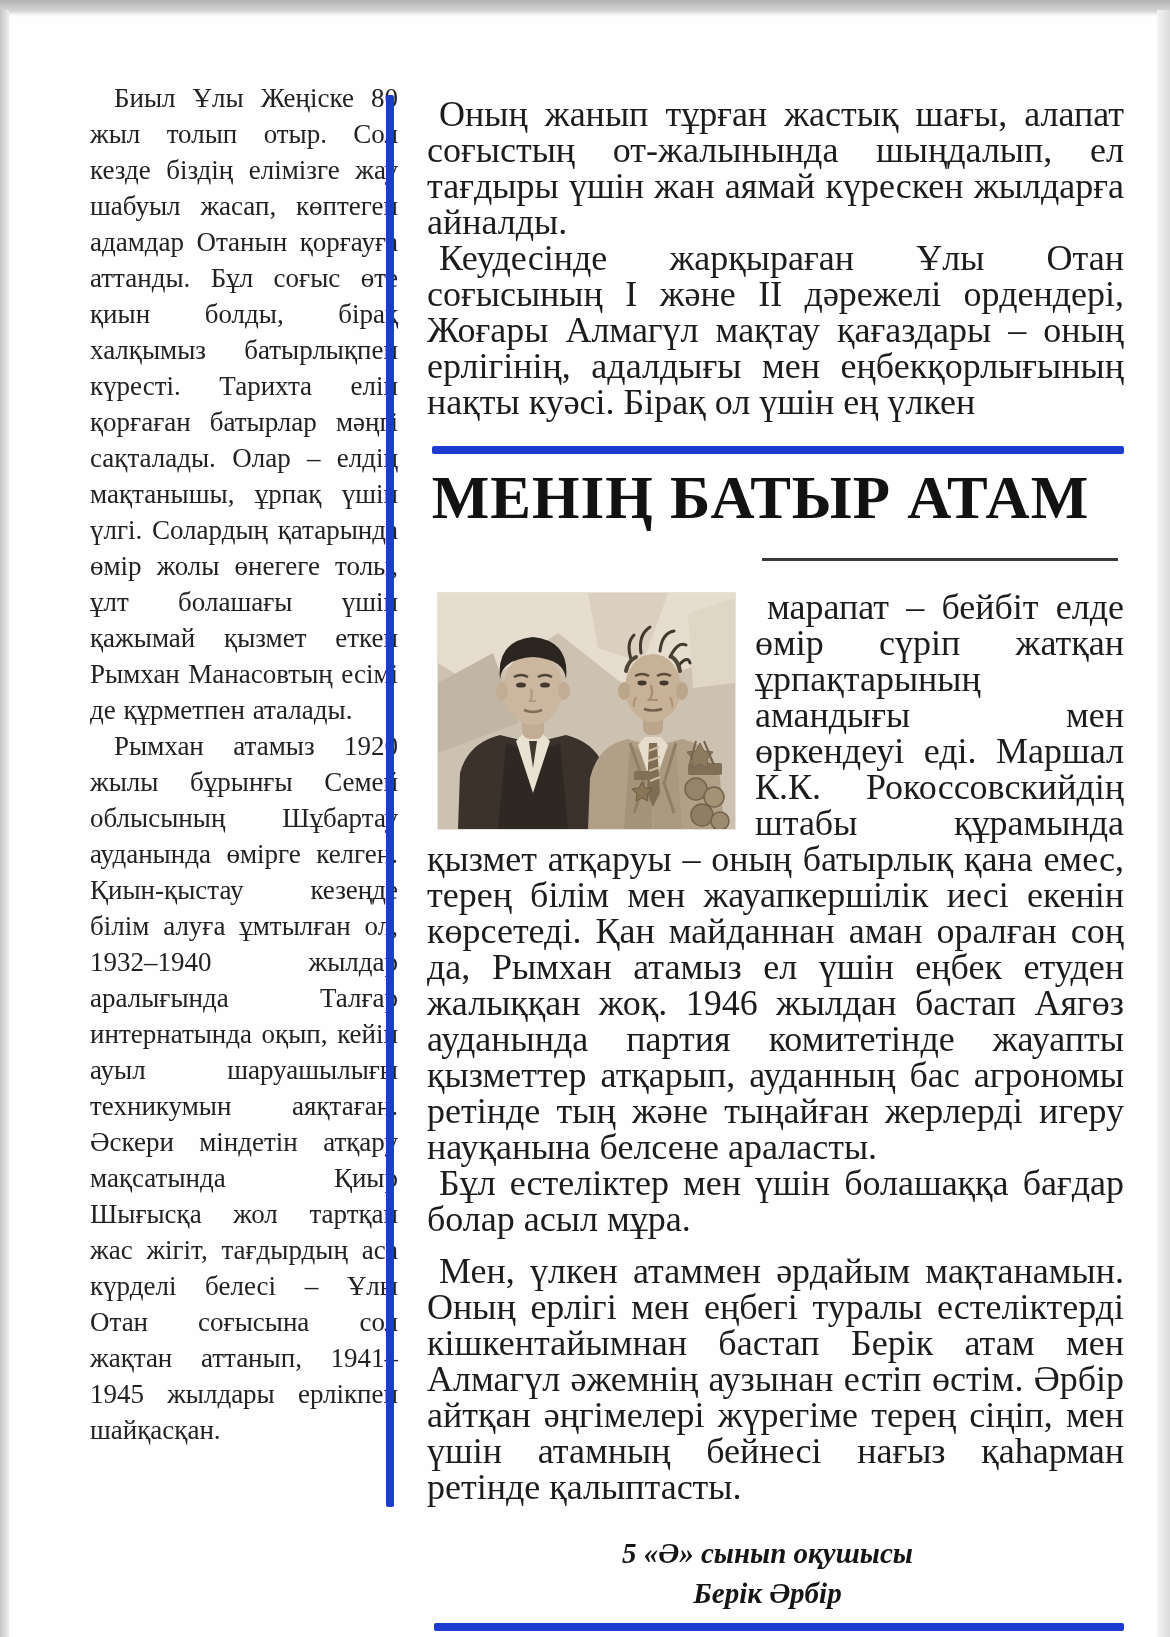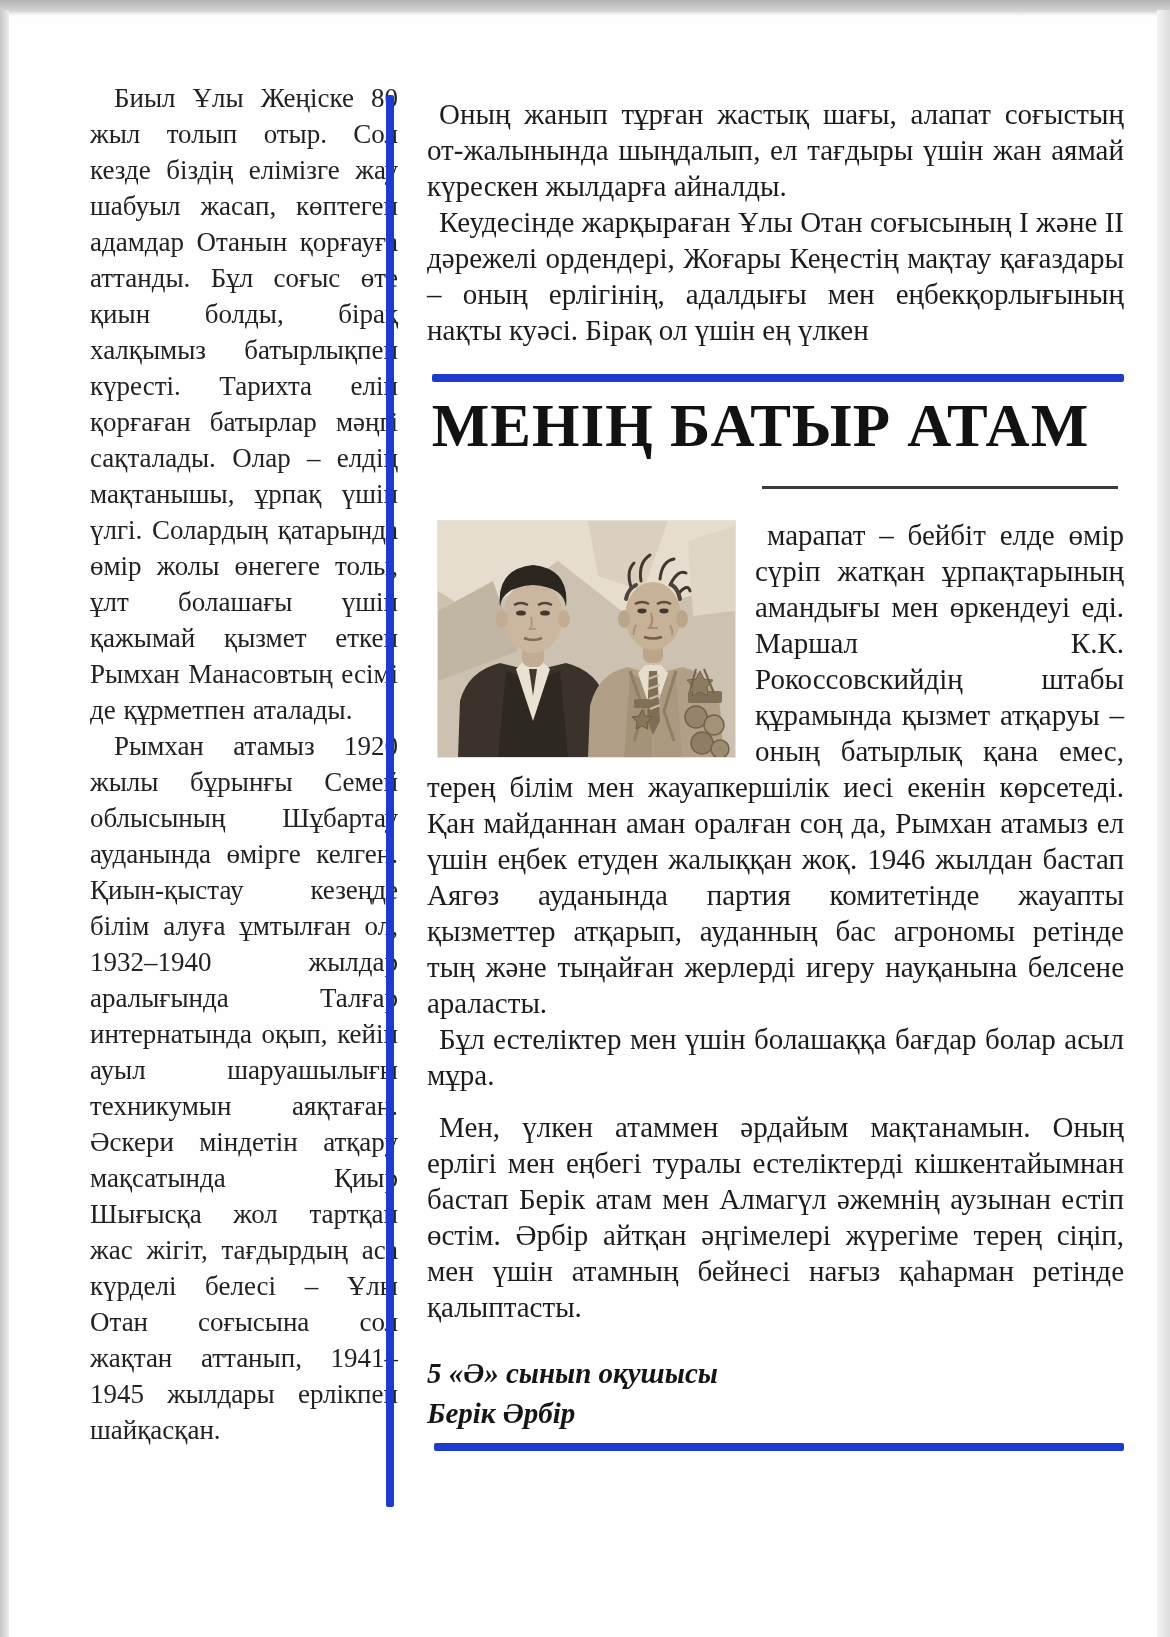--- a/index.html
+++ b/index.html
@@ -24,63 +24,63 @@
   .left-column p{
     margin:0;font-size:27px;line-height:36px;text-align:justify;
     text-indent:24px;color:#222;word-spacing:1px;
   }
   
   .vrule{position:absolute;left:386px;top:95px;width:8px;height:1412px;background:#1e3bcf;border-radius:2px;}
 
   
   .right-column{position:absolute;left:427px;top:96px;width:697px;}
   .right-column p.rc{
-    margin:0;font-size:29px;line-height:36px;text-align:justify;
+    margin:0;font-size:36px;line-height:36px;text-align:justify;
     text-indent:12px;color:#1c1c1c;
   }
   .hrule-blue{height:8px;background:#1e3bcf;border-radius:2px;}
   .hrule-blue.top{margin:26px 0 0 5px;}
   .hrule-blue.bottom{margin:10px 0 0 7px;}
   .title{
     margin:14px 30px 0 0;text-align:center;
     font-size:61px;line-height:60px;font-weight:700;letter-spacing:1px;color:#121212;
   }
   .hrule-thin{width:356px;height:3px;background:#3a3a3a;margin:30px 6px 0 auto;}
   .bodywrap{margin-top:28px;}
   .bodywrap::after{content:"";display:block;clear:both;}
   .photo{
     float:left;width:297px;height:236px;margin:4px 20px 8px 11px;
     display:block;box-shadow:0 0 0 1px #e6e2da;
   }
   .sp1{margin-top:0;}
   .sp2{margin-top:16px !important;}
   .sp3{margin-top:0 !important;}
   .byline{
-    margin:28px 16px 0 0;text-align:left;
+    margin:28px 16px 0 0;text-align:center;
     font-size:29px;line-height:40px;font-weight:700;font-style:italic;color:#151515;
   }
 </style>
 </head>
 <body>
 
 <div class="sheet"></div>
 <div class="edge-top"></div>
 <div class="edge-left"></div>
 <div class="edge-right"></div>
 
 <div class="left-column">
   <p>Биыл Ұлы Жеңіске 80 жыл толып отыр. Сол кезде біздің елімізге жау шабуыл жасап, көптеген адамдар Отанын қорғауға аттанды. Бұл соғыс өте қиын болды, бірақ халқымыз батырлықпен күресті. Тарихта елін қорғаған батырлар мәңгі сақталады. Олар – елдің мақтанышы, ұрпақ үшін үлгі. Солардың қатарында өмір жолы өнегеге толы, ұлт болашағы үшін қажымай қызмет еткен Рымхан Манасовтың есімі де құрметпен аталады.</p>
   <p>Рымхан атамыз 1920 жылы бұрынғы Семей облысының Шұбартау ауданында өмірге келген. Қиын-қыстау кезеңде білім алуға ұмтылған ол, 1932–1940 жылдар аралығында Талғар интернатында оқып, кейін ауыл шаруашылығы техникумын аяқтаған. Әскери міндетін атқару мақсатында Қиыр Шығысқа жол тартқан жас жігіт, тағдырдың аса күрделі белесі – Ұлы Отан соғысына сол жақтан аттанып, 1941–1945 жылдары ерлікпен шайқасқан.</p>
 </div>
 
 <div class="vrule"></div>
 
 <div class="right-column">
   <p class="rc">Оның жанып тұрған жастық шағы, алапат соғыстың от-жалынында шыңдалып, ел тағдыры үшін жан аямай күрескен жылдарға айналды.</p>
-  <p class="rc">Кеудесінде жарқыраған Ұлы Отан соғысының I және II дәрежелі ордендері, Жоғары Кеңестің мақтау қағаздары – оның ерлігінің, адалдығы мен еңбекқорлығының нақты куәсі. Бірақ ол үшін ең үлкен</p>
+  <p class="rc">Кеудесінде жарқыраған Ұлы Отан соғысының I және II дәрежелі ордендері, Жоғары Алмагүл мақтау қағаздары – оның ерлігінің, адалдығы мен еңбекқорлығының нақты куәсі. Бірақ ол үшін ең үлкен</p>
 
   <div class="hrule-blue top"></div>
 
   <h1 class="title">МЕНІҢ БАТЫР АТАМ</h1>
 
   <div class="hrule-thin"></div>
 
   <div class="bodywrap">
 
     <svg class="photo" viewBox="0 0 297 236" xmlns="http://www.w3.org/2000/svg" preserveAspectRatio="none" role="img">

